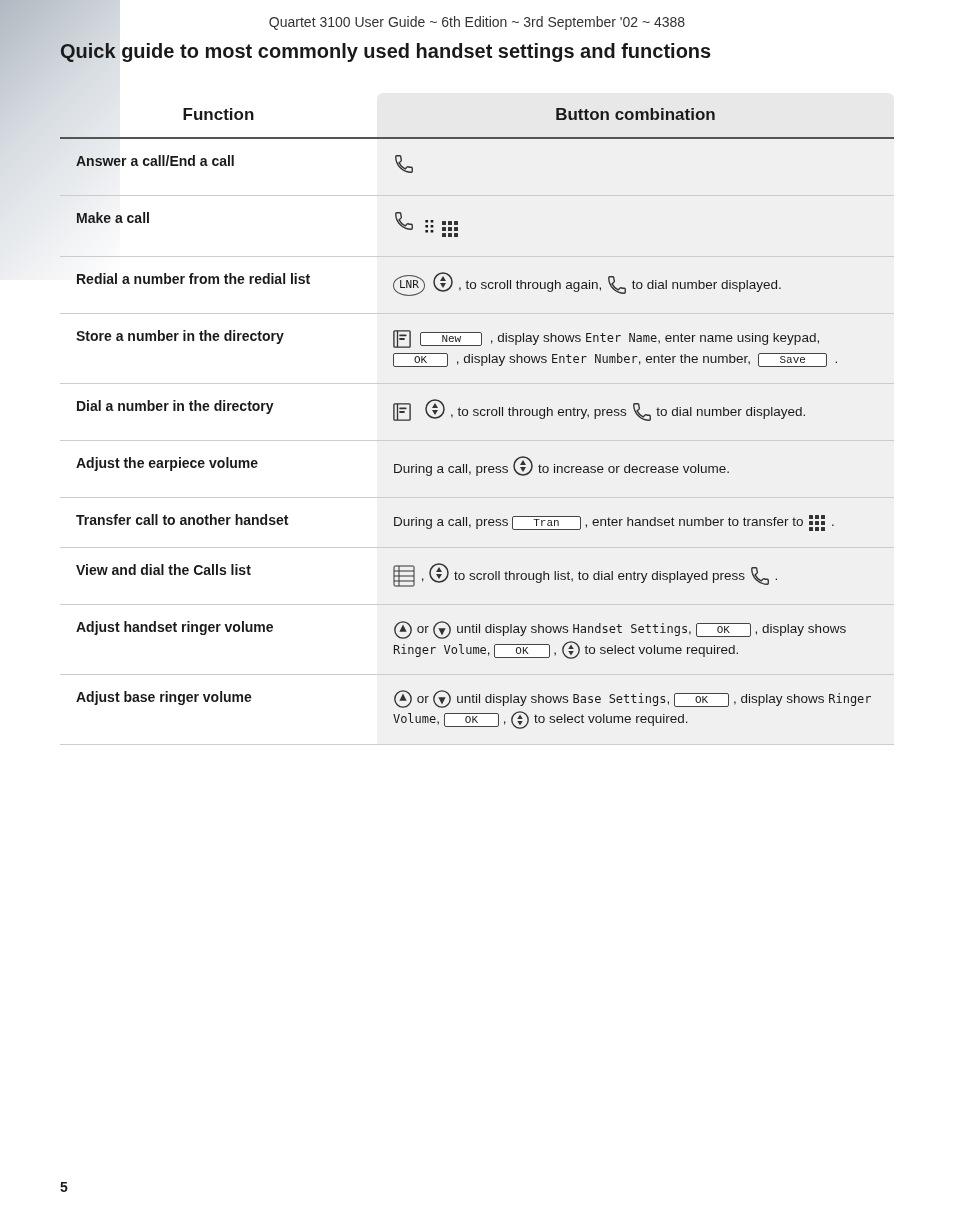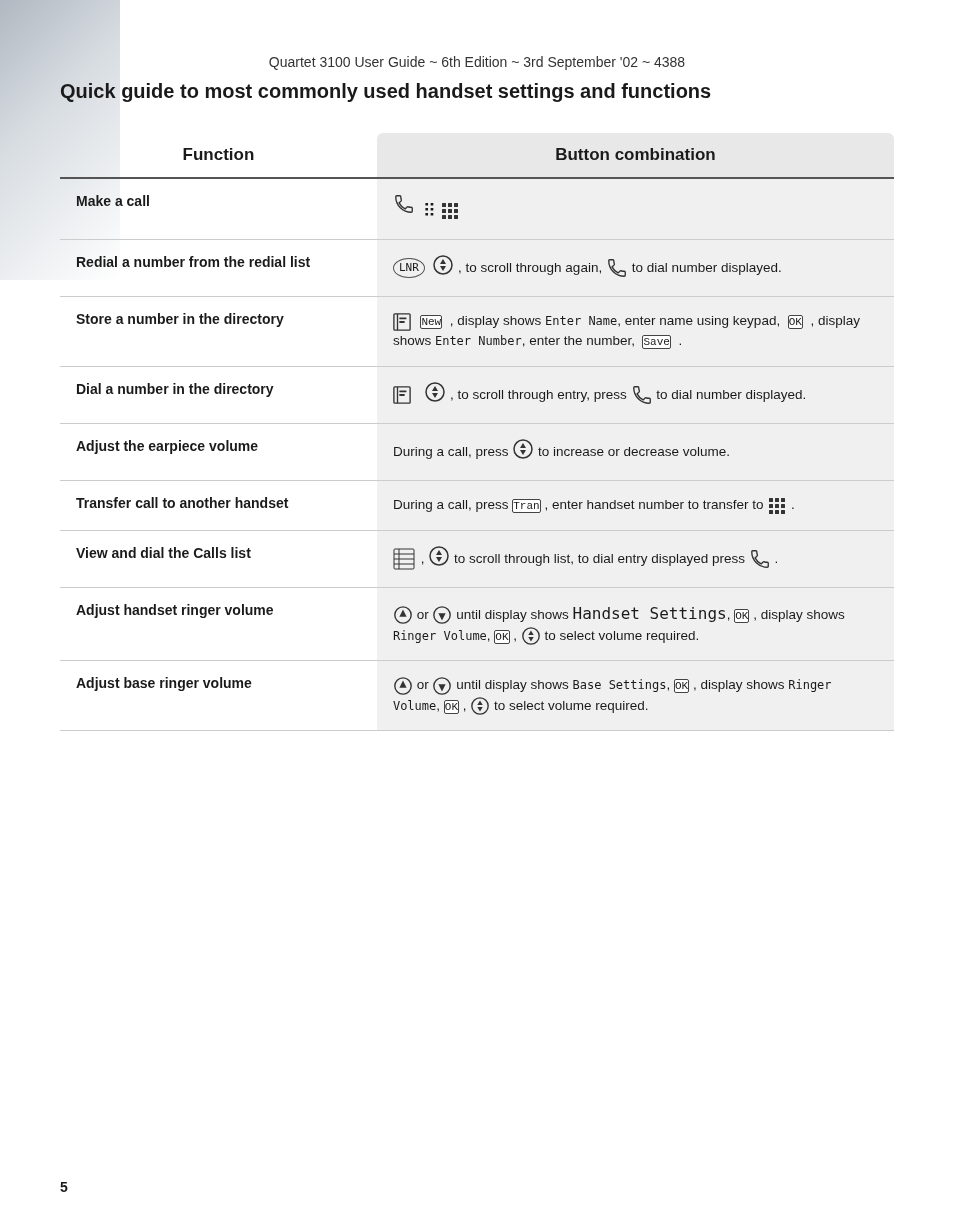--- a/index.html
+++ b/index.html
@@ -11,21 +11,20 @@
       position: relative;
       color: #1a1a1a;
     }
 
     .header-bar {
       text-align: center;
       padding: 14px 20px 10px;
       font-size: 14px;
       color: #333;
       border-bottom: none;
-      margin-top: 40px;
     }
 
     .gradient-bg {
       position: absolute;
       top: 0;
       left: 0;
       width: 120px;
       height: 280px;
       background: linear-gradient(135deg, #b0b8c1 0%, #d8dde2 40%, #ffffff 100%);
       z-index: 0;
@@ -130,21 +129,21 @@
       font-size: 14px;
       font-weight: 700;
     }
 
     .mono-key {
       font-family: 'Courier New', monospace;
       font-size: 11px;
       background: #fff;
       border: 1.5px solid #444;
       border-radius: 2px;
-      padding: 0 0;
+      padding: 0 20px;
     }
   </style>
 </head>
 <body>
 
 <div class="gradient-bg"></div>
 
 <div class="header-bar">
   <span>Quartet 3100 User Guide ~ 6th Edition ~ 3rd September '02 ~ 4388</span>
 </div>
@@ -156,20 +155,29 @@
   <div class="table-wrapper">
     <table>
       <thead>
         <tr class="header-row">
           <th class="col-function">Function</th>
           <th class="col-button">Button combination</th>
         </tr>
       </thead>
       <tbody>
 
+        <tr class="data-row">
+          <td class="func-cell">Answer a call/End a call</td>
+          <td class="btn-cell">
+            
+            <svg class="phone-svg" viewBox="0 0 24 24">
+              <path d="M6.6 10.8c1.4 2.8 3.8 5.1 6.6 6.6l2.2-2.2c.3-.3.7-.4 1-.2 1.1.4 2.3.6 3.6.6.6 0 1 .4 1 1V20c0 .6-.4 1-1 1-9.4 0-17-7.6-17-17 0-.6.4-1 1-1h3.5c.6 0 1 .4 1 1 0 1.3.2 2.5.6 3.6.1.3 0 .7-.2 1L6.6 10.8z" fill="none" stroke="#333" stroke-width="1.5"></path>
+            </svg>
+          </td>
+        </tr>
 
         <tr class="data-row">
           <td class="func-cell">Make a call</td>
           <td class="btn-cell">
             <svg class="phone-svg" viewBox="0 0 24 24" style="margin-right:4px;">
               <path d="M6.6 10.8c1.4 2.8 3.8 5.1 6.6 6.6l2.2-2.2c.3-.3.7-.4 1-.2 1.1.4 2.3.6 3.6.6.6 0 1 .4 1 1V20c0 .6-.4 1-1 1-9.4 0-17-7.6-17-17 0-.6.4-1 1-1h3.5c.6 0 1 .4 1 1 0 1.3.2 2.5.6 3.6.1.3 0 .7-.2 1L6.6 10.8z" fill="none" stroke="#333" stroke-width="1.5"></path>
             </svg>
             <span style="font-size:18px; vertical-align:middle;">⠿</span>
             <svg viewBox="0 0 20 20" width="20" height="20" style="vertical-align:middle; display:inline-block;">
               <rect x="2" y="2" width="4" height="4" rx="0.5" fill="#333"></rect>
@@ -317,21 +325,21 @@
           <td class="btn-cell">
             <svg viewBox="0 0 22 22" width="20" height="20" style="vertical-align:middle; display:inline-block;">
               <circle cx="11" cy="11" r="9" fill="none" stroke="#333" stroke-width="1.5"></circle>
               <polygon points="11,5 15,13 7,13" fill="#333"></polygon>
             </svg>
             <span> or </span>
             <svg viewBox="0 0 22 22" width="20" height="20" style="vertical-align:middle; display:inline-block;">
               <circle cx="11" cy="11" r="9" fill="none" stroke="#333" stroke-width="1.5"></circle>
               <polygon points="11,17 15,9 7,9" fill="#333"></polygon>
             </svg>
-            <span> until display shows <span style="font-family:monospace; font-size:16px;">Handset Settings</span>, </span>
+            <span> until display shows <span style="font-family:monospace; font-size:12px;">Handset Settings</span>, </span>
             <span class="mono-key">OK</span>
             <span>, display shows <span style="font-family:monospace; font-size:12px;">Ringer Volume</span>, </span>
             <span class="mono-key">OK</span>
             <span>, </span>
             <svg viewBox="0 0 22 22" width="20" height="20" style="vertical-align:middle; display:inline-block;">
               <circle cx="11" cy="11" r="9" fill="none" stroke="#333" stroke-width="1.5"></circle>
               <polygon points="11,5 14,10 8,10" fill="#333"></polygon>
               <polygon points="11,17 14,12 8,12" fill="#333"></polygon>
             </svg>
             <span> to select volume required.</span>

